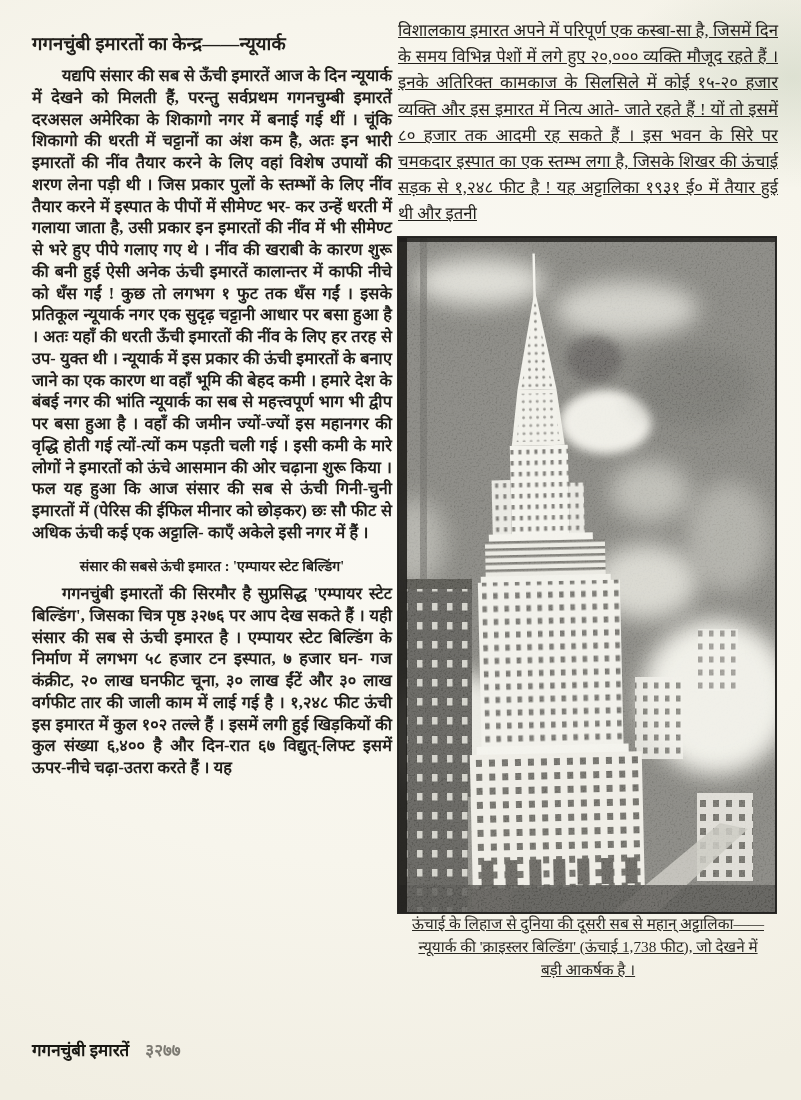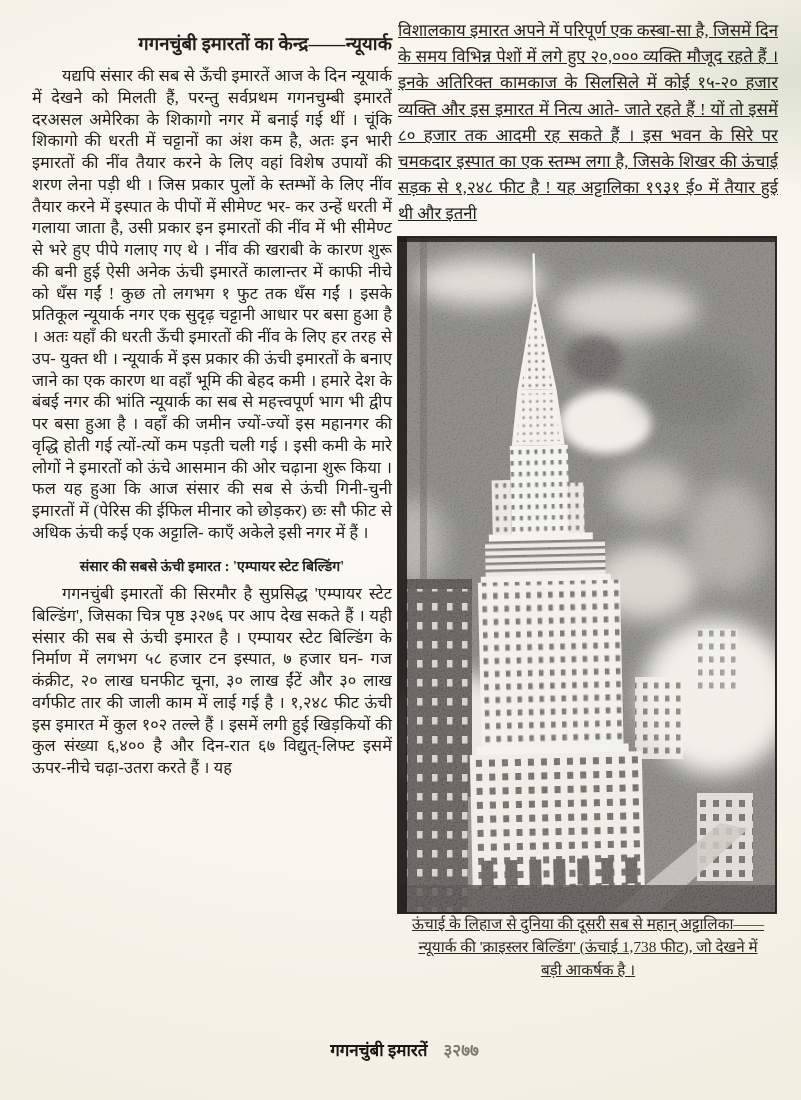--- a/index.html
+++ b/index.html
@@ -10,23 +10,23 @@
       radial-gradient(ellipse 900px 700px at 45% 40%, #fbfaf5 0%, #f7f5ec 60%, #f1eee2 100%);
     font-family:"Liberation Serif","DejaVu Sans",serif;
     color:#211f1b; overflow:hidden;
   }
   .col-left{
     position:absolute; left:32px; top:20px; width:360px;
     font-size:16.3px; line-height:1.335; text-align:justify;
     letter-spacing:0.1px;
   }
   .col-left p{margin:0;}
-  .para-indent{text-indent:30px;}
+  .para-indent{text-indent:30px;font-weight:bold;}
   h2.sec{
-    font-size:18.5px; font-weight:bold; text-align:right;
+    font-size:18.5px; font-weight:bold; text-align:left;
     margin:13px 0 9px 0; line-height:1.25;
   }
   h3.sec{
     font-size:14px; font-weight:bold; text-align:center;
     margin:14px 0 8px 0; line-height:1.25; white-space:nowrap;
   }
   .col-right{
     position:absolute; left:398px; top:18px; width:380px;
     font-size:16.8px; line-height:1.56; text-align:justify;
   }
@@ -35,21 +35,21 @@
     margin-top:9px; width:378px; height:676px; position:relative;
     background:#5f5e5a; box-shadow:0 0 0 1px #2a2926;
   }
   .photo-frame svg{display:block; width:378px; height:676px;}
   .photo-caption{
     margin-top:12px; padding:0 14px; text-align:center;
     font-size:15.3px; line-height:1.5; color:#2a2823;
   }
   .footer{
     position:absolute; left:32px; right:24px; top:1026px; height:46px;
-    display:flex; align-items:center; justify-content:center;
+    display:flex; align-items:center; justify-content:flex-start;
   }
   .footer .chapter{font-weight:bold; font-size:17px; color:#191813;}
   .footer .watermark{
     font-style:italic; font-size:31px; letter-spacing:3px;
     color:rgba(120,120,118,0.18);
     -webkit-text-stroke:1.1px rgba(110,110,108,0.55);
     font-family:"Liberation Serif",serif;
     transform:translateX(-14px);
   }
   .footer .pageno{font-size:17px; color:#55534c; font-weight:bold; opacity:.75;margin-left:16px;}

